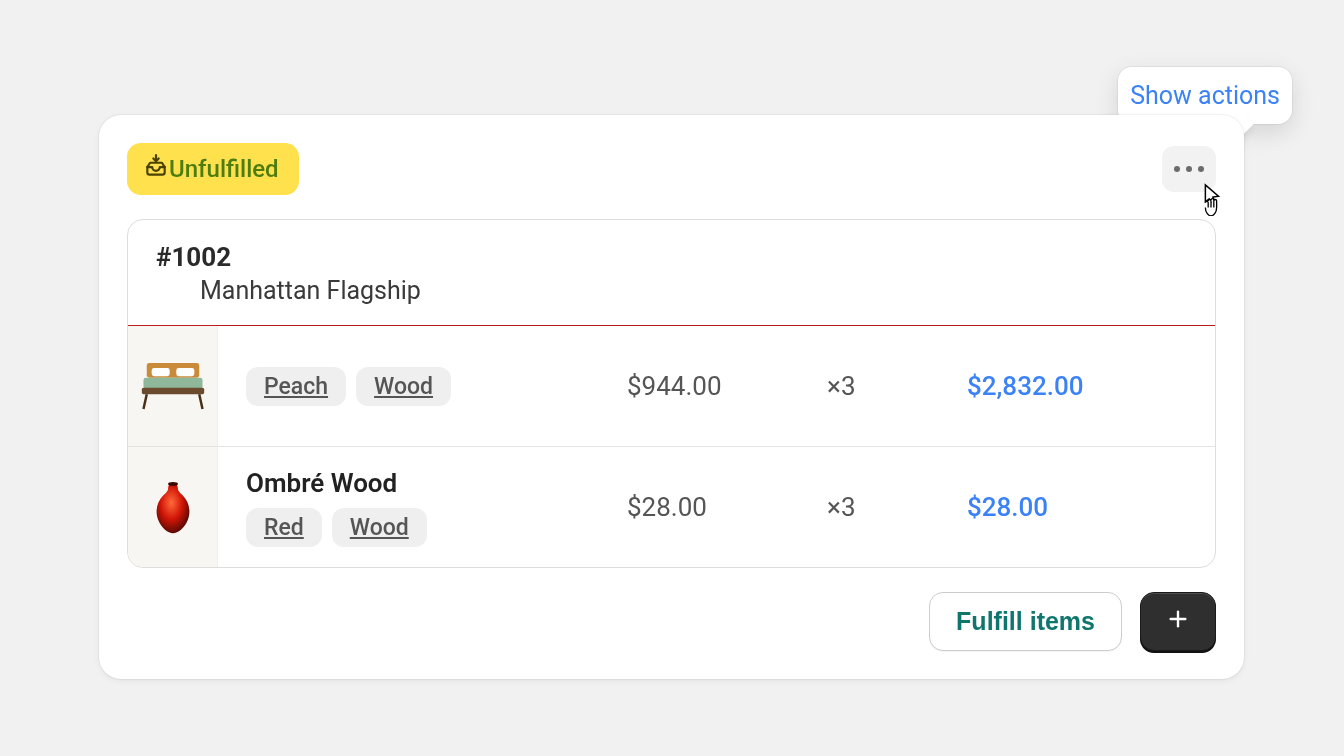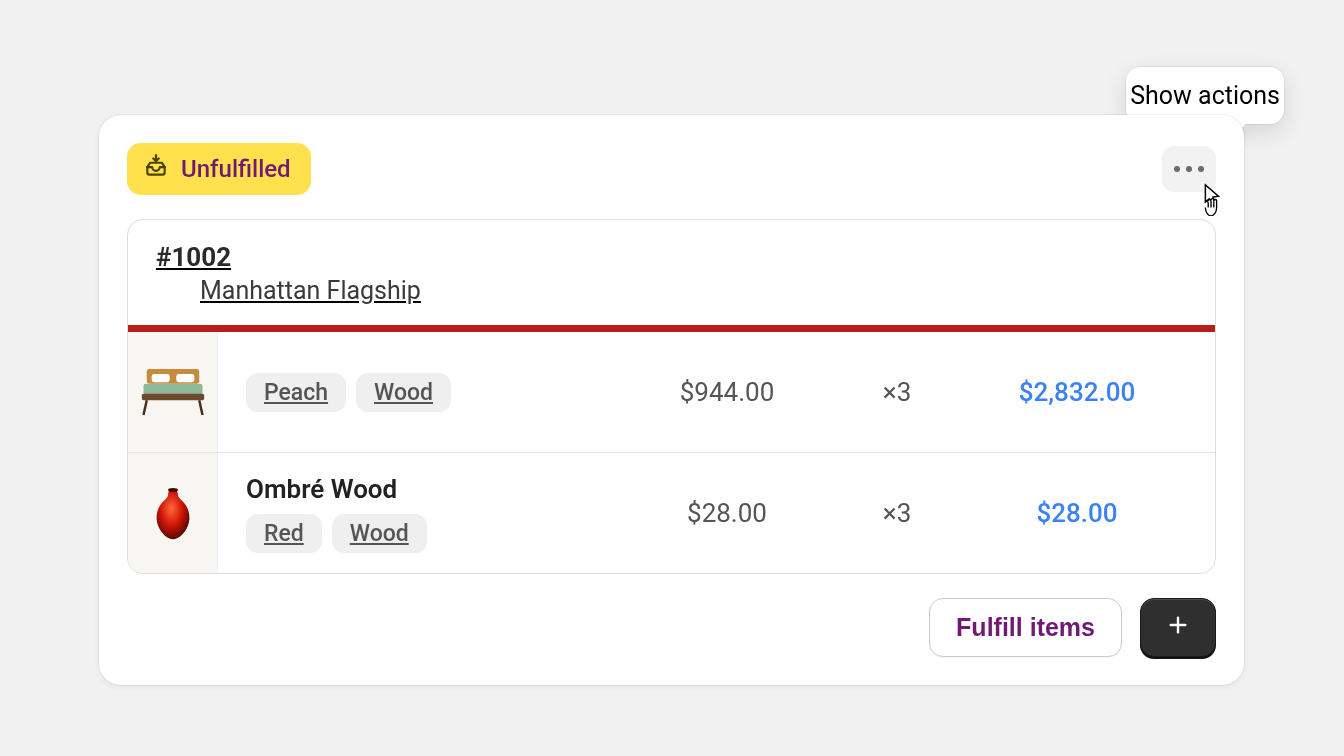--- a/index.html
+++ b/index.html
@@ -23,75 +23,73 @@
     }
     .card-header-row {
       display: flex;
       align-items: center;
       justify-content: space-between;
       margin-bottom: 24px;
     }
     .status-badge {
       display: inline-flex;
       align-items: center;
-      gap: 12px;
       background: #ffe04d;
       border-radius: 14px;
       padding: 10px 20px 10px 16px;
       font-size: 24px;
       font-weight: 550;
-      color: #701a75;
+      color: #4d7c0f;
     }
     .status-badge svg { width: 26px; height: 26px; }
     .more-btn {
       width: 54px;
       height: 46px;
       border-radius: 12px;
       background: #f2f2f2;
       border: none;
       display: flex;
       align-items: center;
       justify-content: center;
       gap: 6px;
       cursor: pointer;
     }
     .more-btn .dot {
       width: 6px; height: 6px; background: #6b6b6b; border-radius: 50%;
     }
     .tooltip {
       position: absolute;
       top: 67px;
-      right: 60px;
+      right: 52px;
       background: #fff;
       border-radius: 14px;
-      padding: 14px 4px;
+      padding: 14px 12px;
       font-size: 25px;
-      color: #000000;
+      color: #3b82f6;
       box-shadow: 0 8px 24px rgba(0,0,0,0.12), 0 0 0 1px rgba(0,0,0,0.05);
       white-space: nowrap;
     }
     .tooltip::after {
       content: "";
       position: absolute;
       bottom: -9px;
       right: 42px;
       width: 18px; height: 18px;
       background: #fff;
       transform: rotate(45deg);
       box-shadow: 3px 3px 6px rgba(0,0,0,0.06);
     }
     .order-block {
       border: 1px solid #ddd;
       border-radius: 16px;
       overflow: hidden;
     }
     .order-header {
       padding: 22px 28px 20px;
-      border-bottom: 7px solid #b91c1c;
-      text-decoration: underline;
+      border-bottom: 1px solid #b91c1c;
     }
     .order-number {
       font-size: 26px;
       font-weight: 700;
       color: #2a2a2a;
       margin-bottom: 4px;
     }
     .order-location {
       font-size: 25px;
       font-weight: 400;
@@ -128,21 +126,21 @@
       color: #555;
       font-size: 23px;
       padding: 6px 18px;
       border-radius: 12px;
       font-weight: 500;
       text-decoration: underline;
     }
     .unit-price, .qty, .line-total {
       font-size: 26px;
       color: #555;
-      text-align: center;
+      text-align: left;
       font-weight: 400;
     }
     .line-total { color: #3b82f6; font-weight: 500; }
     .actions-row {
       display: flex;
       justify-content: flex-end;
       gap: 18px;
       margin-top: 24px;
     }
     .btn {
@@ -151,21 +149,21 @@
       padding: 14px 26px;
       border-radius: 14px;
       cursor: pointer;
       display: inline-flex;
       align-items: center;
       gap: 12px;
     }
     .btn-secondary {
       background: #fff;
       border: 1px solid #ccc;
-      color: #701a75;
+      color: #0f766e;
       box-shadow: 0 1px 0 rgba(0,0,0,0.04);
     }
     .btn-primary {
       background: #2f2f2f;
       border: 1px solid #1a1a1a;
       color: #fff;
       box-shadow: inset 0 1px 0 rgba(255,255,255,0.15), 0 2px 0 #111;
     }
     .btn-primary svg { width: 22px; height: 22px; }
     .cursor {

